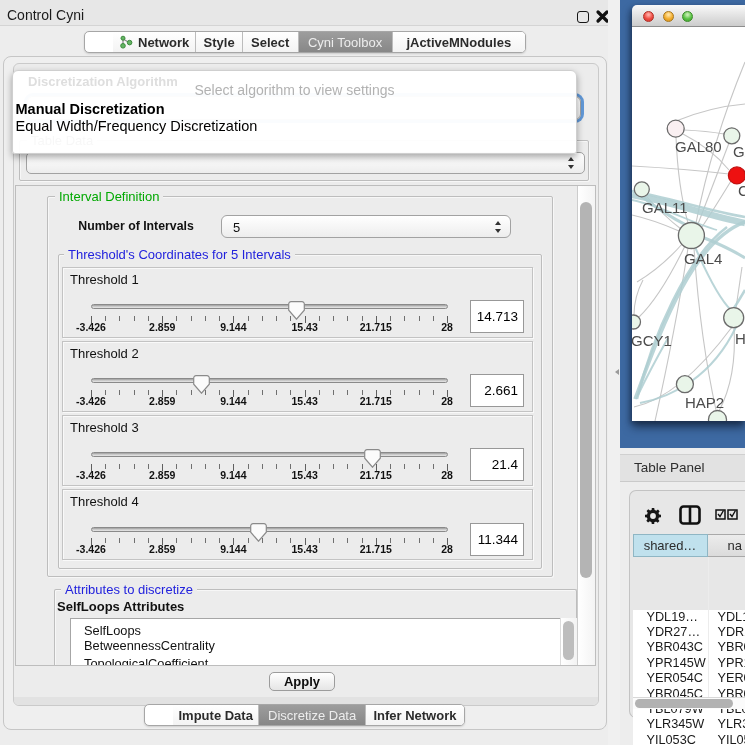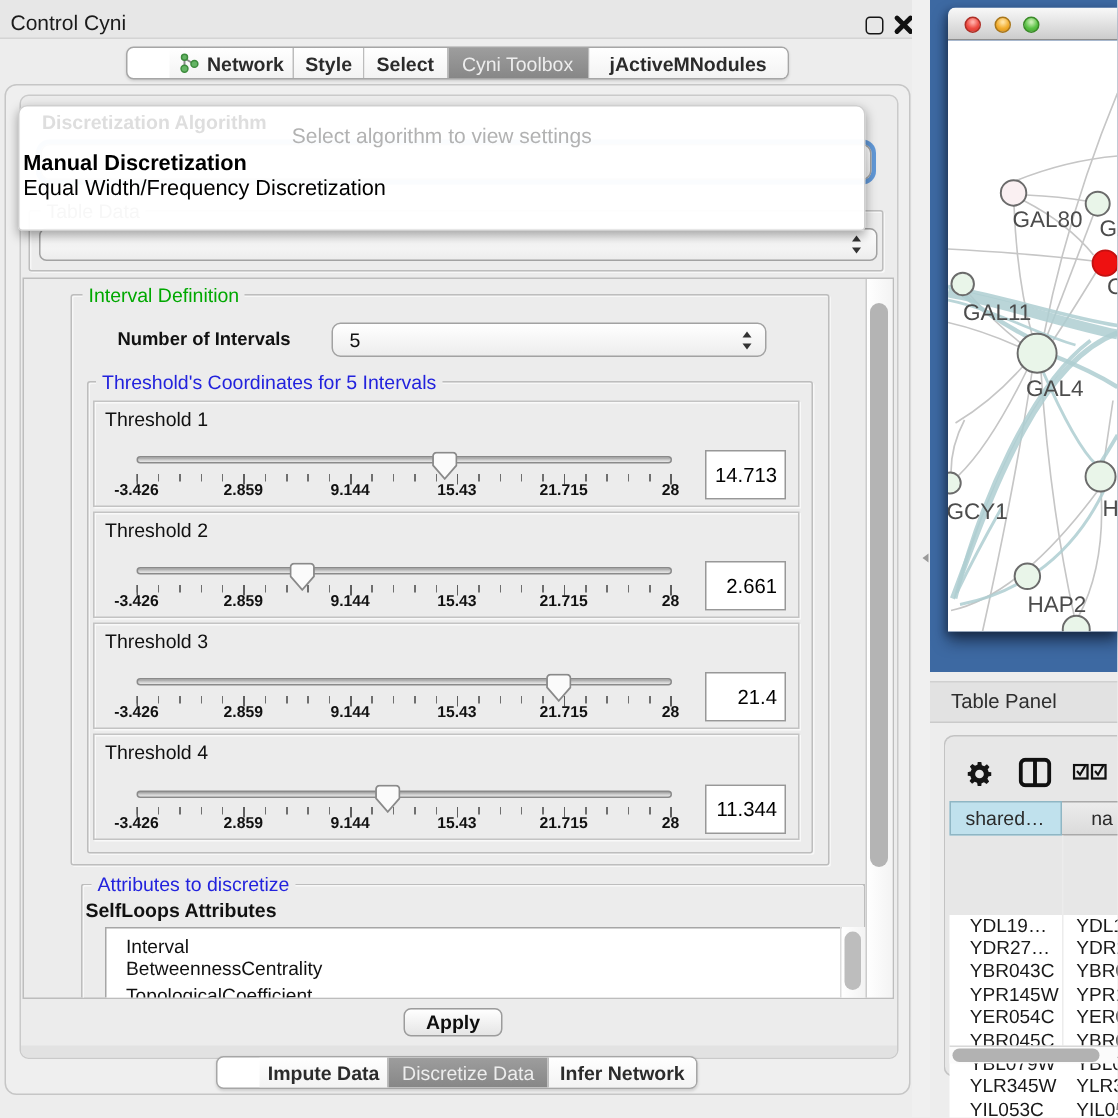--- a/index.html
+++ b/index.html
@@ -217,21 +217,21 @@
         <path d="M3 0.7 h11 a2.3 2.3 0 0 1 2.3 2.3 v6.2 L8.5 18.2 L0.7 9.2 V3 A2.3 2.3 0 0 1 3 0.7 Z" fill="#fbfbfb" stroke="#8a8a8a" stroke-width="1.2"></path>
       </svg>
     <div class="valbox">11.344</div>
   </div>
 
   <div class="abs groupbox" style="left:38px;top:403px;width:523px;height:90px;border-bottom:none">
     <div class="grouptitle" style="left:6px;color:#2222dd">Attributes to discretize</div>
   </div>
   <div class="abs" style="left:41px;top:413px;font-size:13px;font-weight:bold;color:#111">SelfLoops Attributes</div>
   <div id="attr-list">
-    <div style="padding-top:3px">Interval</div>
+    <div style="padding-top:3px">SelfLoops</div>
     <div>BetweennessCentrality</div>
     <div>TopologicalCoefficient</div>
   </div>
 
   <div class="vtrack" style="left:543.5px;top:432px;width:18px;height:49px;border-left:1px solid #dcdcdc"></div>
   <div class="vthumb" style="left:546.5px;top:435px;width:11.5px;height:39px;background:#bdbdbd"></div>
 
   <div class="vtrack" style="left:561px;top:0;width:20px;height:481px"></div>
   <div class="vthumb" style="left:564px;top:16px;width:12px;height:376px"></div>
 </div>

